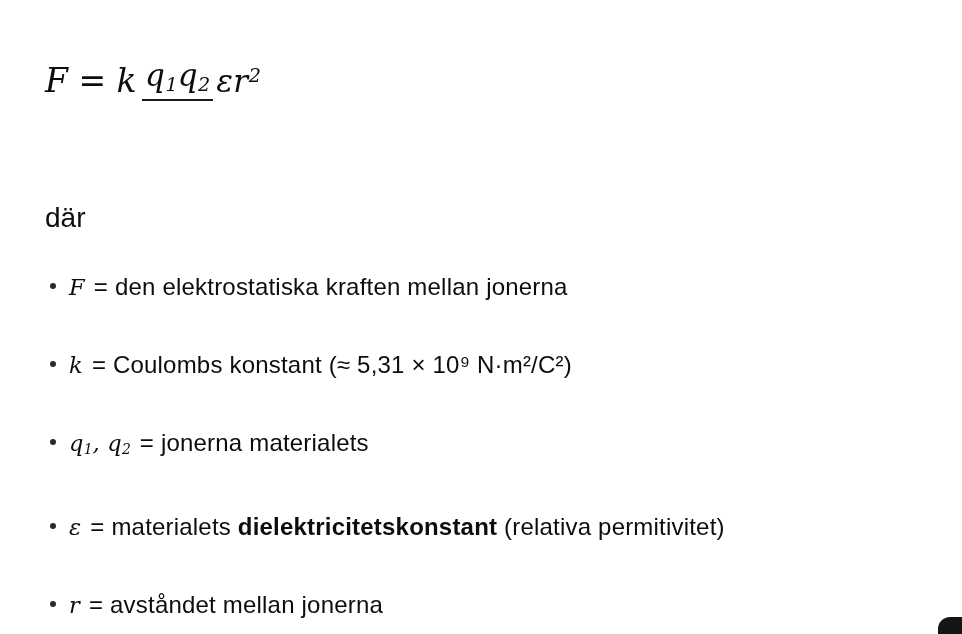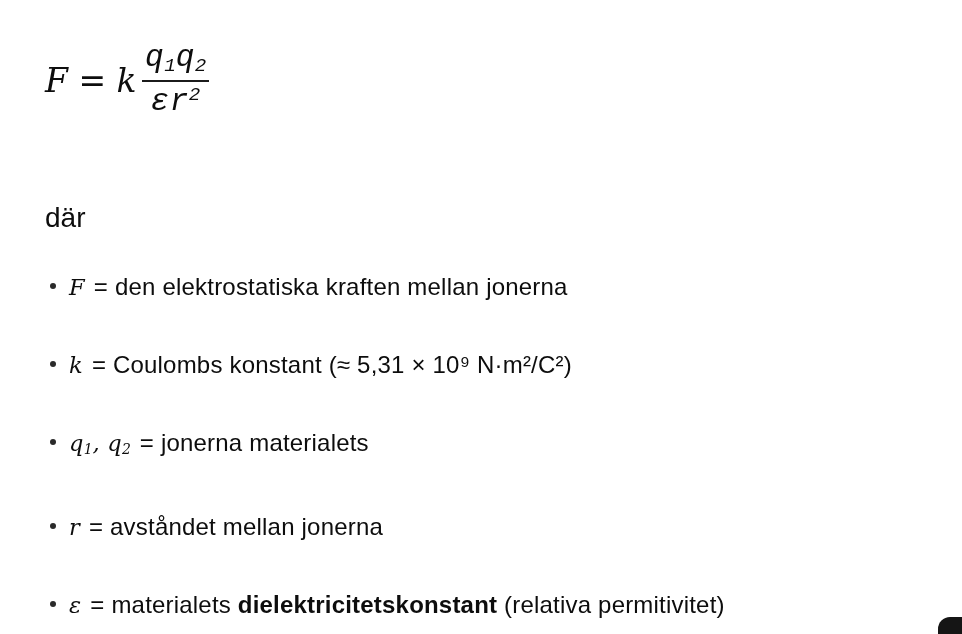--- a/index.html
+++ b/index.html
@@ -26,27 +26,26 @@
     height: 76px;
     letter-spacing: 0.5px;
   }
   .formula .mi { font-style: italic; }
   .formula .mrel {
     font-style: normal;
     margin: 0 10px;
   }
   .frac {
     display: inline-flex;
-    flex-direction: column;
+    flex-direction: row;
     align-items: center;
     vertical-align: middle;
     margin-left: 5px;
     font-size: 31px;
     line-height: 1.05;
-    font-family: Liberation Mono, monospace;
   }
   .frac .num {
     padding: 0 3px 4px 3px;
     border-bottom: 2px solid #1b1b1b;
   }
   .frac .den { padding: 3px 3px 0 3px; }
   .msub {
     font-size: 0.62em;
     font-style: italic;
     vertical-align: -0.28em;
@@ -131,25 +130,25 @@
       <span class="mvar">k</span><span>= Coulombs konstant (≈ 5,31 × 10⁹ N·m²/C²)</span>
     </div>
 
     <div class="bullet">
       <span class="dot"></span>
       <span class="mvar"><span>q</span><span class="msub">1</span><span>, </span><span>q</span><span class="msub">2</span></span><span>= jonerna materialets</span>
     </div>
 
     <div class="bullet">
       <span class="dot"></span>
-      <span class="mvar">r</span><span>= avståndet mellan jonerna</span>
+      <span class="mvar">ε</span><span>= materialets </span><span class="bold">dielektricitetskonstant</span><span> (relativa permitivitet)</span>
     </div>
 
     <div class="bullet">
       <span class="dot"></span>
-      <span class="mvar">ε</span><span>= materialets </span><span class="bold">dielektricitetskonstant</span><span> (relativa permitivitet)</span>
+      <span class="mvar">r</span><span>= avståndet mellan jonerna</span>
     </div>
 
   </div>
 
   <div class="corner-el"></div>
 
 </div>
 
 </body></html>

